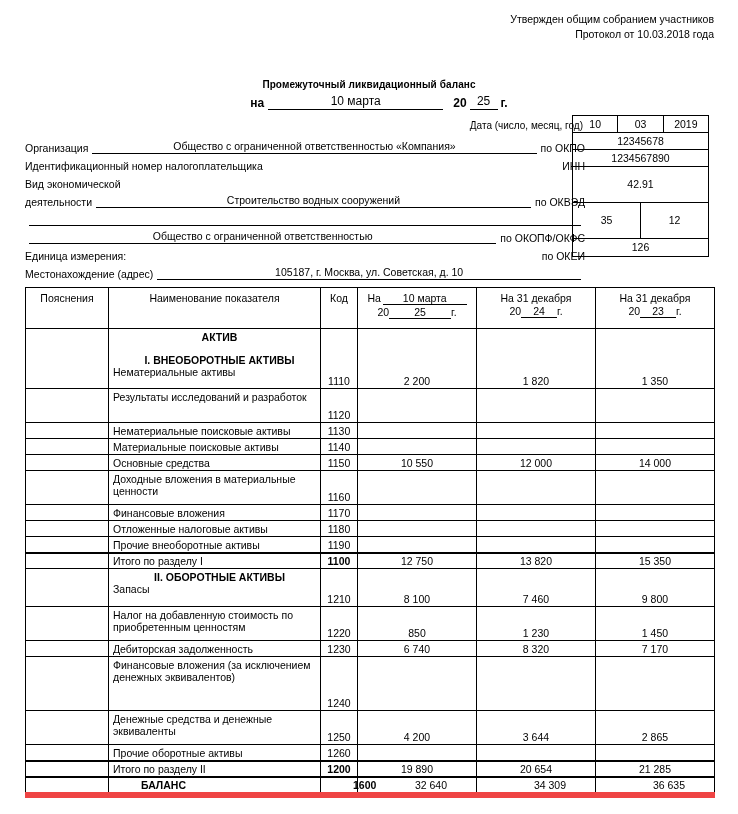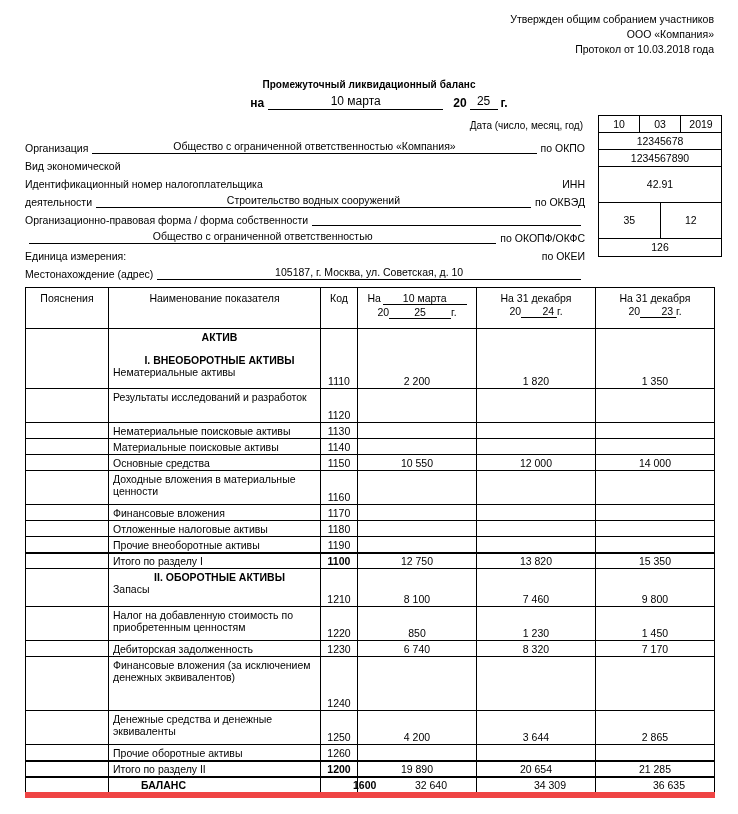--- a/index.html
+++ b/index.html
@@ -103,22 +103,22 @@
   .fcode { flex: none; text-align: right; }
   .blank-fill {
     flex: 1 1 auto;
     margin: 0 4px;
   }
   .blank-fill.line { border-bottom: 1px solid #000; }
 
   
   .codebox {
     position: absolute;
-    left: 598px;
-    width: 124px;
+    left: 572px;
+    width: 137px;
     border: 1.6px solid #000;
     box-sizing: border-box;
   }
   .cb-row {
     display: flex;
     border-bottom: 1px solid #000;
     height: 17px;
     align-items: center;
     justify-content: center;
     font-size: 10.5px;
@@ -187,38 +187,37 @@
     display: inline-block;
     border-bottom: 1px solid #000;
     padding: 0 20px 0 20px;
     margin-left: 2px;
   }
   .hdr-yy {
     display: inline-block;
     border-bottom: 1px solid #000;
     min-width: 30px;
     padding: 0 3px;
-    text-align: right;
+    text-align: center;
   }
   .hdr-yy-wide {
     display: inline-block;
     border-bottom: 1px solid #000;
     min-width: 56px;
     padding: 0 3px;
     text-align: center;
   }
   tr.thick-top td { border-top: 2px solid #000; }
   tr.thick-bottom td { border-bottom: 6px solid #ef4444; padding-left: 32px; }
 </style>
 </head>
 <body>
 
 <div class="approval">
   <div>Утвержден общим собранием участников</div>
-  <div>ООО «Компания»</div>
   <div>Протокол от 10.03.2018 года</div>
 </div>
 
 <div class="title-block">
   <div class="doc-title">Промежуточный ликвидационный баланс</div>
   <div class="date-line">
     <span class="na">на</span>
     <span class="dayfield">10 марта</span>
     <span class="yy">20</span>
     <span class="yyfield">25</span>
@@ -229,37 +228,36 @@
 
 <div class="form">
 
   <div class="frow">
     <span class="flabel">Организация</span>
     <span class="fvalue">Общество с ограниченной ответственностью «Компания»</span>
     <span class="fcode">по ОКПО</span>
   </div>
 
   <div class="frow">
-    <span class="flabel">Вид экономической</span>
-  </div>
-
-  <div class="frow">
     <span class="flabel">Идентификационный номер налогоплательщика</span>
     <span class="blank-fill"></span>
     <span class="fcode">ИНН</span>
   </div>
 
   <div class="frow">
+    <span class="flabel">Вид экономической</span>
+  </div>
+
+  <div class="frow">
     <span class="flabel">деятельности</span>
     <span class="fvalue">Строительство водных сооружений</span>
     <span class="fcode">по ОКВЭД</span>
   </div>
 
   <div class="frow">
-    <span class="flabel">Организационно-правовая форма / форма собственности</span>
     <span class="blank-fill line"></span>
   </div>
 
   <div class="frow">
     <span class="fvalue">Общество с ограниченной ответственностью</span>
     <span class="fcode">по ОКОПФ/ОКФС</span>
   </div>
 
   <div class="frow">
     <span class="flabel">Единица измерения:</span>

